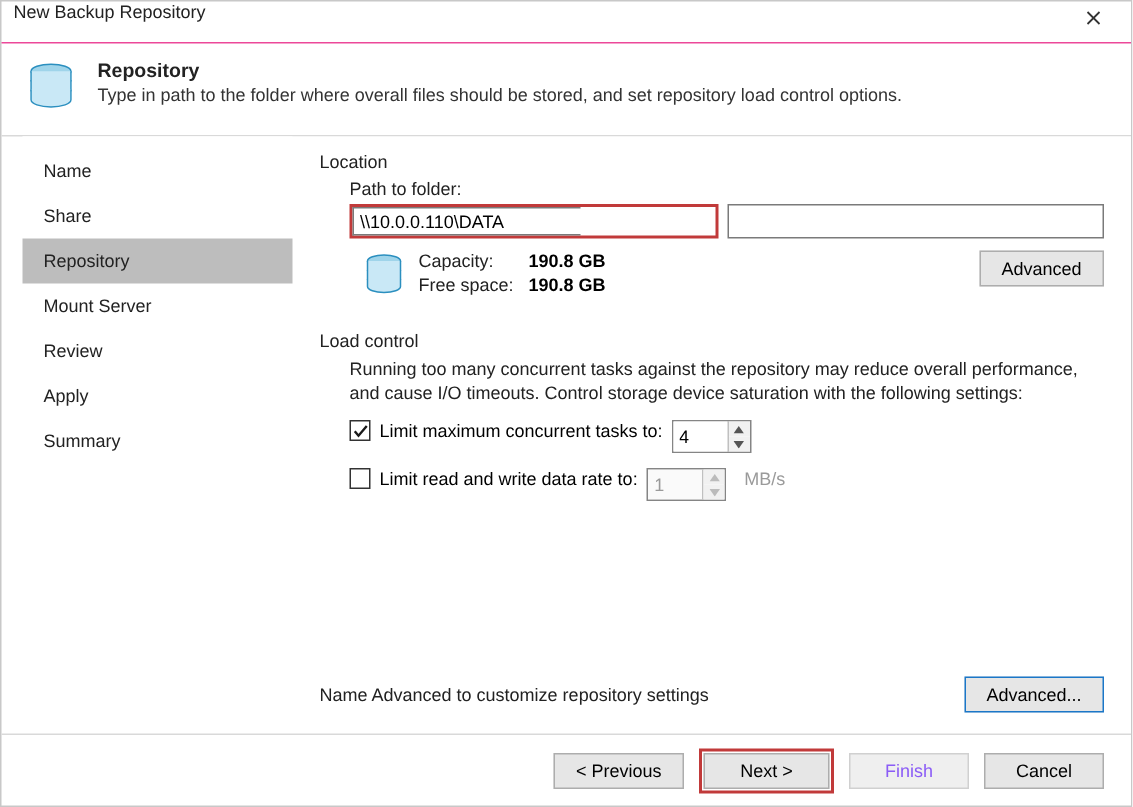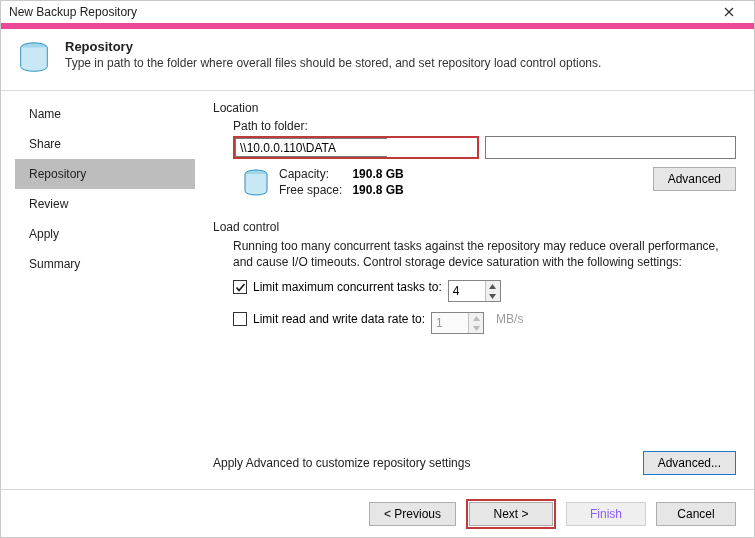--- a/index.html
+++ b/index.html
@@ -1,20 +1,20 @@
 <!DOCTYPE html>
 <html><head>
 <meta charset="utf-8">
 <style>
 * { box-sizing: border-box; margin: 0; padding: 0; font-family: "Segoe UI", Tahoma, sans-serif; font-size: 12px; }
 body { background: #fff; width: 755px; height: 538px; overflow: hidden; }
 .window { width: 755px; height: 538px; border: 1px solid #c8c8c8; display: flex; flex-direction: column; background: #fff; }
 
 
-.titlebar { height: 28px; display: flex; align-items: center; padding: 0 8px; border-bottom: 6px solid #ec4899; }
+.titlebar { height: 28px; display: flex; align-items: flex-start; padding: 0 8px; border-bottom: 1px solid #ec4899; }
 .titlebar .title { flex: 1; font-size: 12px; color: #222; }
 .titlebar .close { width: 34px; height: 22px; display: flex; align-items: center; justify-content: center; cursor: pointer; }
 .titlebar .close svg { width: 10px; height: 10px; }
 
 
 .header { display: flex; align-items: flex-start; gap: 12px; padding: 10px 14px; border-bottom: 1px solid #d9d9d9; }
 .header-icon svg { width: 38px; height: 38px; }
 .header-text .hdr-title { font-weight: 600; font-size: 13px; color: #222; }
 .header-text .hdr-sub { font-size: 12px; color: #333; margin-top: 2px; }
 
@@ -99,20 +99,21 @@
       <div class="hdr-title">Repository</div>
       <div class="hdr-sub">Type in path to the folder where overall files should be stored, and set repository load control options.</div>
     </div>
   </div>
 
   <div class="body">
     <div class="sidebar">
       <div class="side-item">Name</div>
       <div class="side-item">Share</div>
       <div class="side-item active">Repository</div>
+      <div class="side-item">Mount Server</div>
       <div class="side-item">Review</div>
       <div class="side-item">Apply</div>
       <div class="side-item">Summary</div>
     </div>
 
     <div class="content">
 
       <div class="section-title">Location</div>
       <div class="field-label">Path to folder:</div>
       <div class="path-row">
@@ -186,21 +187,21 @@
                 <svg viewBox="0 0 7 5">
                   <polygon points="0,0 7,0 3.5,5" fill="#bbb"></polygon>
                 </svg>
               </span>
           </span>
         </span>
         <span class="unit">MB/s</span>
       </div>
 
       <div class="hint-row">
-        <span class="hint-text">Apply Advanced to customize repository settings</span>
+        <span class="hint-text">Name Advanced to customize repository settings</span>
         <span class="advanced-wrap">
           <button class="btn btn-advanced">Advanced...</button>
         </span>
       </div>
 
     </div>
   </div>
 
   <div class="footer">
     <button class="btn">&lt; Previous</button>

